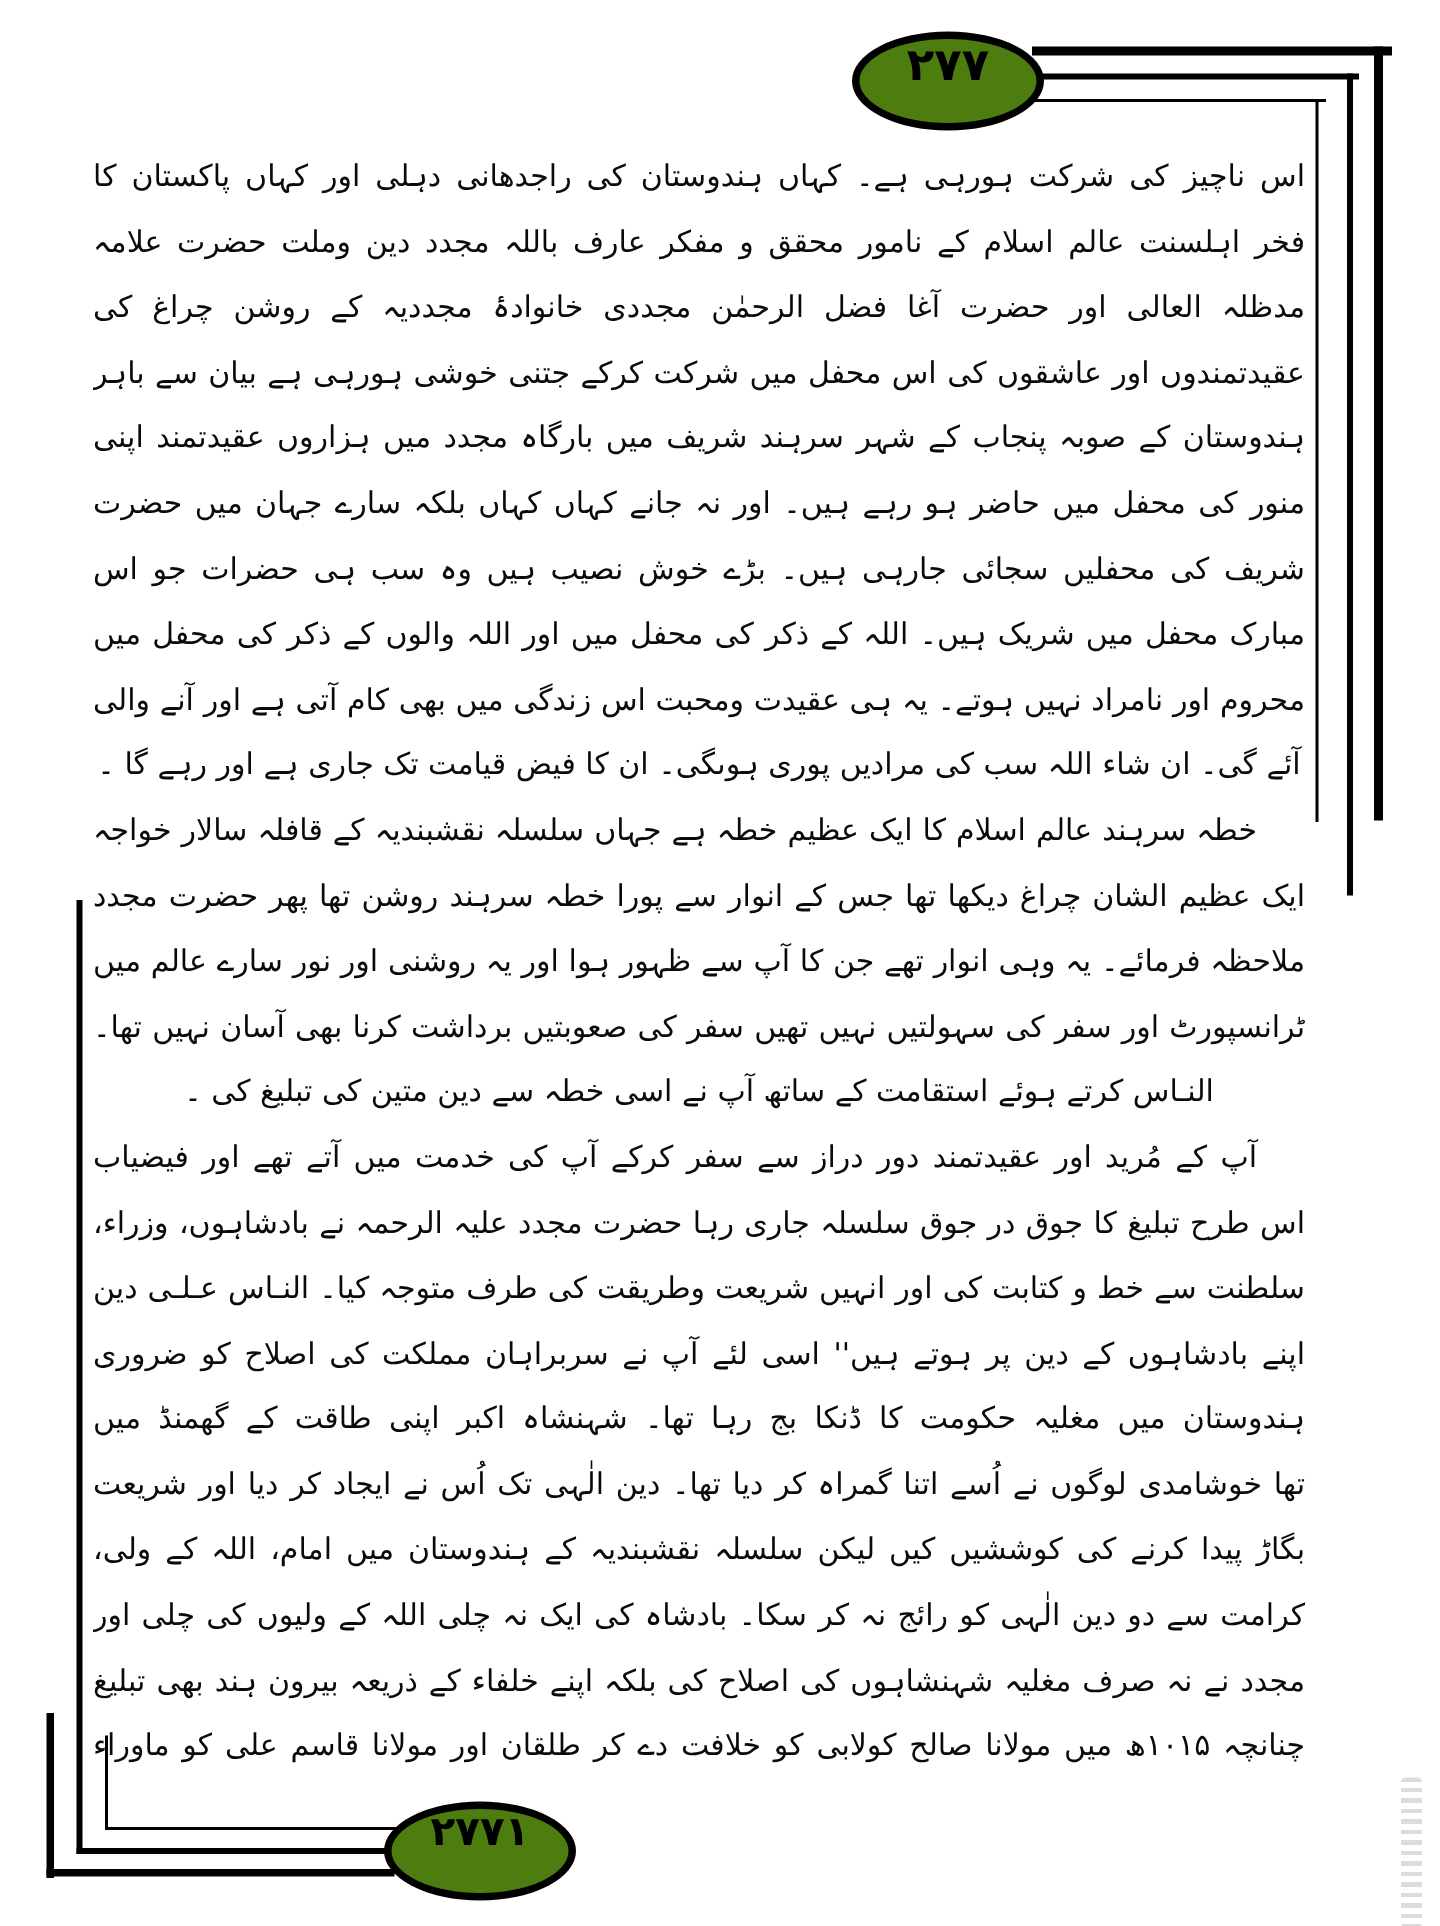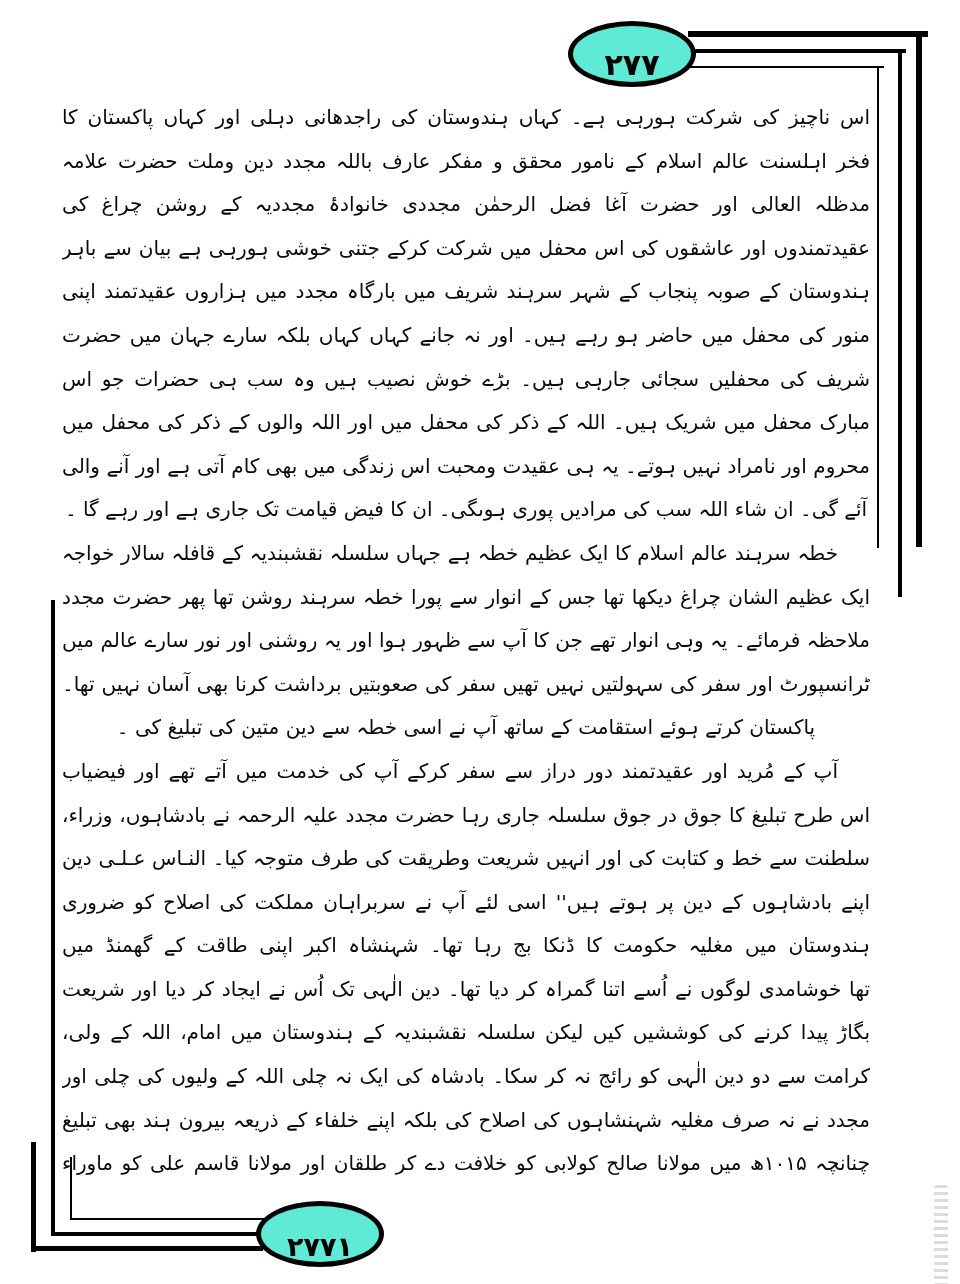--- a/index.html
+++ b/index.html
@@ -25,22 +25,22 @@
   .b-left-mid  {left:51px;top:600px;width:4px;height:636px;}
   .b-left-inner{left:70px;top:1157px;width:2px;height:63px;}
   
   .b-bot-inner{left:70px;top:1218px;width:196px;height:2px;}
   .b-bot-mid  {left:51px;top:1232px;width:212px;height:4px;}
   .b-bot-outer{left:31px;top:1246px;width:232px;height:5px;}
   
   .oval{
     position:absolute;
     border:5px solid #000;border-radius:50%;
-    background:#5eead4;z-index:3;
-    display:flex;align-items:flex-end;justify-content:center;
+    background:#4d7c0f;z-index:3;
+    display:flex;align-items:flex-start;justify-content:center;
     color:#000;font-weight:bold;
   }
   .oval-top{left:568px;top:21px;width:118px;height:56px;font-size:30px;}
   .oval-bottom{left:256px;top:1201px;width:118px;height:56px;font-size:27px;}
   
   .body-text{
     position:absolute;
     left:62px;top:96px;width:808px;
     direction:rtl;
     color:#0a0a0a;
@@ -99,21 +99,21 @@
       <div class="line">ہندوستان کے صوبہ پنجاب کے شہر سرہند شریف میں بارگاہ مجدد میں ہزاروں عقیدتمند اپنی جھولیاں پھیلائے عُرس</div>
       <div class="line">منور کی محفل میں حاضر ہو رہے ہیں۔ اور نہ جانے کہاں کہاں بلکہ سارے جہان میں حضرت مجدد الف ثانی کے عُرس</div>
       <div class="line">شریف کی محفلیں سجائی جارہی ہیں۔ بڑے خوش نصیب ہیں وہ سب ہی حضرات جو اس سلسلے میں وابستہ ہیں اور ایسی</div>
       <div class="line">مبارک محفل میں شریک ہیں۔ اللہ کے ذکر کی محفل میں اور اللہ والوں کے ذکر کی محفل میں شریک ہونے والے کبھی</div>
       <div class="line">محروم اور نامراد نہیں ہوتے۔ یہ ہی عقیدت ومحبت اس زندگی میں بھی کام آتی ہے اور آنے والی زندگی میں بھی کام</div>
       <div class="line center">آئے گی۔ ان شاء اللہ سب کی مرادیں پوری ہوںگی۔ ان کا فیض قیامت تک جاری ہے اور رہے گا ۔</div>
       <div class="line indent">خطہ سرہند عالم اسلام کا ایک عظیم خطہ ہے جہاں سلسلہ نقشبندیہ کے قافلہ سالار خواجہ محمد باقی باللہ علیہ الرحمۃ نے</div>
       <div class="line">ایک عظیم الشان چراغ دیکھا تھا جس کے انوار سے پورا خطہ سرہند روشن تھا پھر حضرت مجدد علیہ الرحمۃ نے خود یہ انوار</div>
       <div class="line">ملاحظہ فرمائے۔ یہ وہی انوار تھے جن کا آپ سے ظہور ہوا اور یہ روشنی اور نور سارے عالم میں پھیلا۔ اُس وقت میں</div>
       <div class="line">ٹرانسپورٹ اور سفر کی سہولتیں نہیں تھیں سفر کی صعوبتیں برداشت کرنا بھی آسان نہیں تھا۔ ہر طرح کی صعوبتیں</div>
-      <div class="line center">پاکستان کرتے ہوئے استقامت کے ساتھ آپ نے اسی خطہ سے دین متین کی تبلیغ کی ۔</div>
+      <div class="line center">النـاس کرتے ہوئے استقامت کے ساتھ آپ نے اسی خطہ سے دین متین کی تبلیغ کی ۔</div>
       <div class="line indent">آپ کے مُرید اور عقیدتمند دور دراز سے سفر کرکے آپ کی خدمت میں آتے تھے اور فیضیاب ہوتے تھے</div>
       <div class="line">اس طرح تبلیغ کا جوق در جوق سلسلہ جاری رہا حضرت مجدد علیہ الرحمہ نے بادشاہوں، وزراء، اُمراء اور ذمہ داران</div>
       <div class="line">سلطنت سے خط و کتابت کی اور انہیں شریعت وطریقت کی طرف متوجہ کیا۔ النـاس عـلـی دین ملوکھم ''عوام</div>
       <div class="line">اپنے بادشاہوں کے دین پر ہوتے ہیں'' اسی لئے آپ نے سربراہان مملکت کی اصلاح کو ضروری سمجھا۔ اس وقت</div>
       <div class="line">ہندوستان میں مغلیہ حکومت کا ڈنکا بج رہا تھا۔ شہنشاہ اکبر اپنی طاقت کے گھمنڈ میں خوشامدی درباریوں سے گھرا ہوا</div>
       <div class="line">تھا خوشامدی لوگوں نے اُسے اتنا گمراہ کر دیا تھا۔ دین الٰہی تک اُس نے ایجاد کر دیا اور شریعت میں طرح طرح سے</div>
       <div class="line">بگاڑ پیدا کرنے کی کوششیں کیں لیکن سلسلہ نقشبندیہ کے ہندوستان میں امام، اللہ کے ولی، حضرت خواجہ محمد باقی باللہ کی</div>
       <div class="line">کرامت سے دو دین الٰہی کو رائج نہ کر سکا۔ بادشاہ کی ایک نہ چلی اللہ کے ولیوں کی چلی اور چلتی رہے گی۔ حضرت</div>
       <div class="line">مجدد نے نہ صرف مغلیہ شہنشاہوں کی اصلاح کی بلکہ اپنے خلفاء کے ذریعہ بیرون ہند بھی تبلیغ کا سلسلہ شروع کیا۔</div>
       <div class="line">چنانچہ ۱۰۱۵ھ میں مولانا صالح کولابی کو خلافت دے کر طلقان اور مولانا قاسم علی کو ماوراء النہر تبلیغ دین کے لئے</div>

